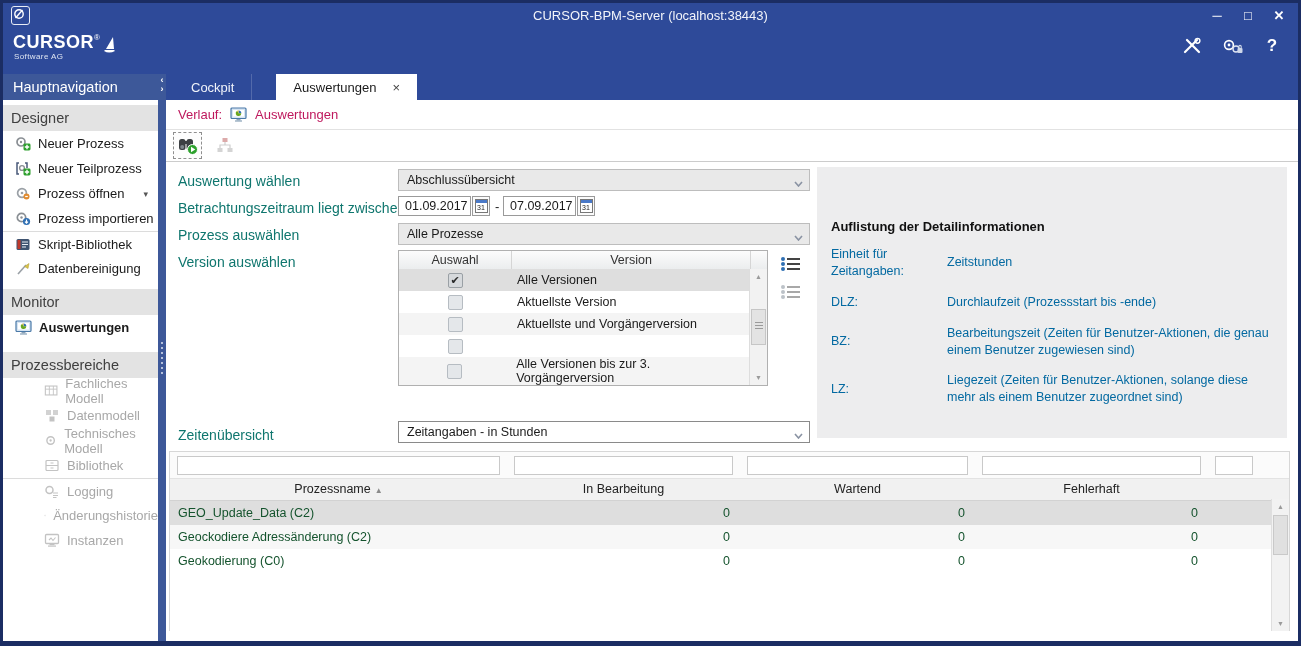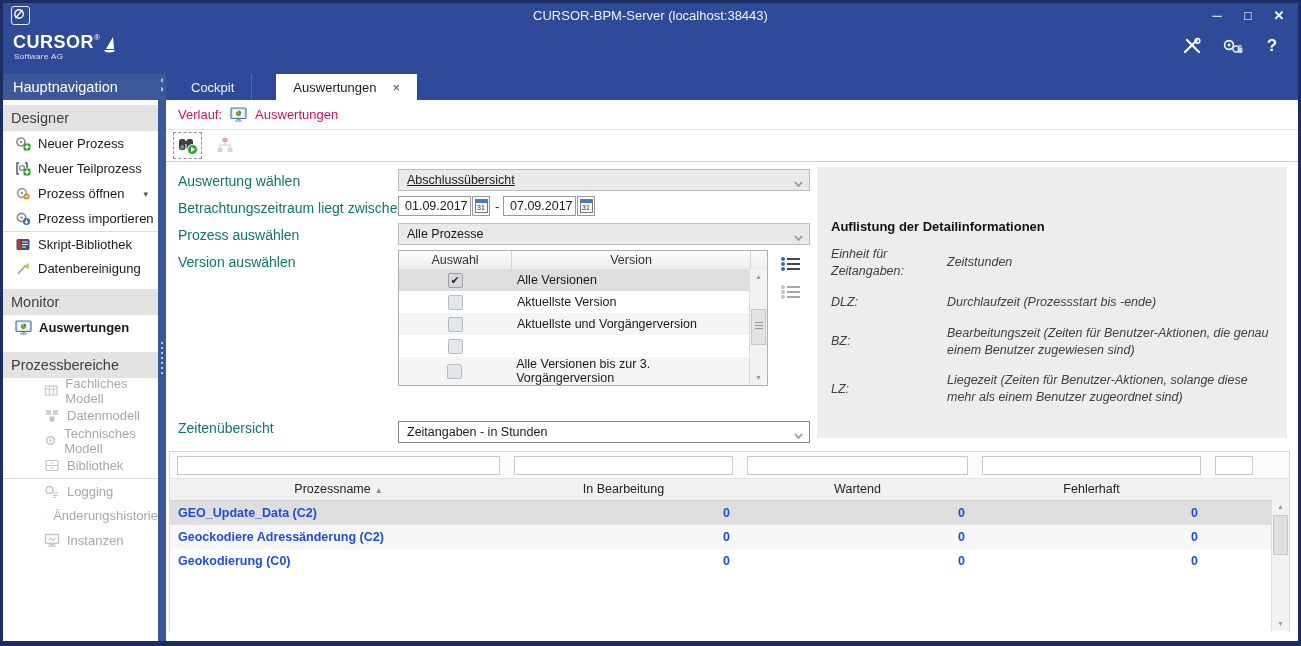--- a/index.html
+++ b/index.html
@@ -84,32 +84,32 @@
   .scr-arrow{position:absolute;left:0;right:0;height:15px;text-align:center;font-size:7px;color:#9a9a9a;line-height:15px;cursor:default;}
   .scr-thumb{position:absolute;left:1px;right:1px;top:40px;height:34px;background:#e3e3e3;border:1px solid #c6c6c6;}
   .scr-grip{margin-top:12px;display:flex;flex-direction:column;gap:2px;align-items:center;}
   .scr-grip i{width:8px;height:1px;background:#9a9a9a;}
   .sel-icons{position:absolute;left:614px;display:flex;flex-direction:column;gap:12px;}
   .list-ic{width:22px;height:16px;cursor:default;}
 
   
   .details{position:absolute;left:651px;top:5px;width:470px;height:271px;background:#ededee;box-sizing:border-box;padding:52px 14px 0 14px;}
   .det-title{font-size:13px;font-weight:bold;color:#111;margin-bottom:12px;}
-  .det-grid{display:grid;grid-template-columns:102px 1fr;row-gap:14px;column-gap:14px;align-items:center;font-size:12.5px;color:#404040;line-height:1.35;font-style:italic;}
+  .det-grid{display:grid;grid-template-columns:102px 1fr;row-gap:14px;column-gap:14px;align-items:center;font-size:12.5px;color:#0369a1;line-height:1.35;}
 
   
   .rtable{position:absolute;left:3px;top:289px;width:1121px;height:180px;border:1px solid #d7d7d7;border-bottom:none;box-sizing:border-box;background:#fff;}
   .rgrid{display:grid;grid-template-columns:337px 233px 235px 233px 63px;}
   .rfilter{height:26px;background:#fbfbfb;}
   .rfilter .fcell{display:flex;align-items:center;padding:0 7px;}
   .rfilter input{width:100%;height:17px;border:1px solid #c9c9c9;background:#fff;font-family:"Liberation Sans",sans-serif;font-size:12px;padding:0 3px;}
   .rheader{height:21px;background:#f1f1f1;border-top:1px solid #e3e3e3;border-bottom:1px solid #d2d2d2;font-size:12.5px;color:#222;}
   .rheader .hcell{text-align:center;line-height:20px;white-space:nowrap;overflow:hidden;cursor:default;}
   .sortmark{font-size:8px;color:#8a8a8a;margin-left:4px;}
-  .rrow{height:24px;font-size:12.5px;color:#1d4ed8;font-weight:bold;}
+  .rrow{height:24px;font-size:12.5px;color:#14532d;}
   .rrow .cname{line-height:24px;padding-left:8px;white-space:nowrap;overflow:hidden;}
   .rrow .cnum{line-height:24px;text-align:right;padding-right:10px;}
   .rrow.sel{background:#dedede;}
   .rrow.alt{background:#f7f7f7;}
   .rscroll{position:absolute;right:0;top:47px;bottom:0;width:17px;background:#f2f2f2;border-left:1px solid #dfdfdf;}
   .rthumb{position:absolute;left:1px;right:1px;top:16px;height:38px;background:#e0e0e0;border:1px solid #c9c9c9;}
 </style>
 </head>
 <body>
 
@@ -357,21 +357,21 @@
           <path d="M9 5 V8 M4 11 V8 H14 V11" fill="none" stroke="#cfcfcf" stroke-width="1.2"></path>
           <rect x="1.5" y="11" width="5" height="4" fill="#d4d4d4"></rect>
           <rect x="11.5" y="11" width="5" height="4" fill="#d4d4d4"></rect>
         </svg>
       </div>
     </div>
 
     <div class="main">
 
       <div class="flabel" style="top:11px;">Auswertung wählen</div>
-      <div class="dropdown" style="left:232px;top:7px;width:402px;text-decoration:underline;">
+      <div class="dropdown" style="left:232px;top:7px;width:402px;">
         <span>Abschlussübersicht</span>
         <span class="dd-chev"><svg width="9" height="6" viewBox="0 0 9 6">
               <path d="M1 1 L4.5 5 L8 1" fill="none" stroke="#8a93a3" stroke-width="1.6"></path>
             </svg></span>
       </div>
 
       <div class="flabel" style="top:38px;">Betrachtungszeitraum liegt zwischen</div>
       <input class="datefield" style="left: 232px; top: 34px;" readonly="" value="01.09.2017">
       <div class="calbtn" style="left:306px;top:34px;">
         <div class="calglyph">31</div>
@@ -454,21 +454,21 @@
         <svg class="list-ic" viewBox="0 0 22 16">
           <circle cx="3" cy="3" r="2" fill="#bcc2c8"></circle>
             <rect x="7" y="2" width="13" height="2" fill="#a8a8a8"></rect>
           <circle cx="3" cy="8" r="2" fill="#bcc2c8"></circle>
             <rect x="7" y="7" width="13" height="2" fill="#a8a8a8"></rect>
           <circle cx="3" cy="13" r="2" fill="#bcc2c8"></circle>
             <rect x="7" y="12" width="13" height="2" fill="#a8a8a8"></rect>
         </svg>
       </div>
 
-      <div class="flabel" style="top:258px;">Zeitenübersicht</div>
+      <div class="flabel" style="top:265px;">Zeitenübersicht</div>
       <div class="dropdown white" style="left:232px;top:259px;width:402px;">
         <span>Zeitangaben - in Stunden</span>
         <span class="dd-chev"><svg width="9" height="6" viewBox="0 0 9 6">
               <path d="M1 1 L4.5 5 L8 1" fill="none" stroke="#8a93a3" stroke-width="1.6"></path>
             </svg></span>
       </div>
 
       <div class="details">
         <div class="det-title">Auflistung der Detailinformationen</div>
         <div class="det-grid">

